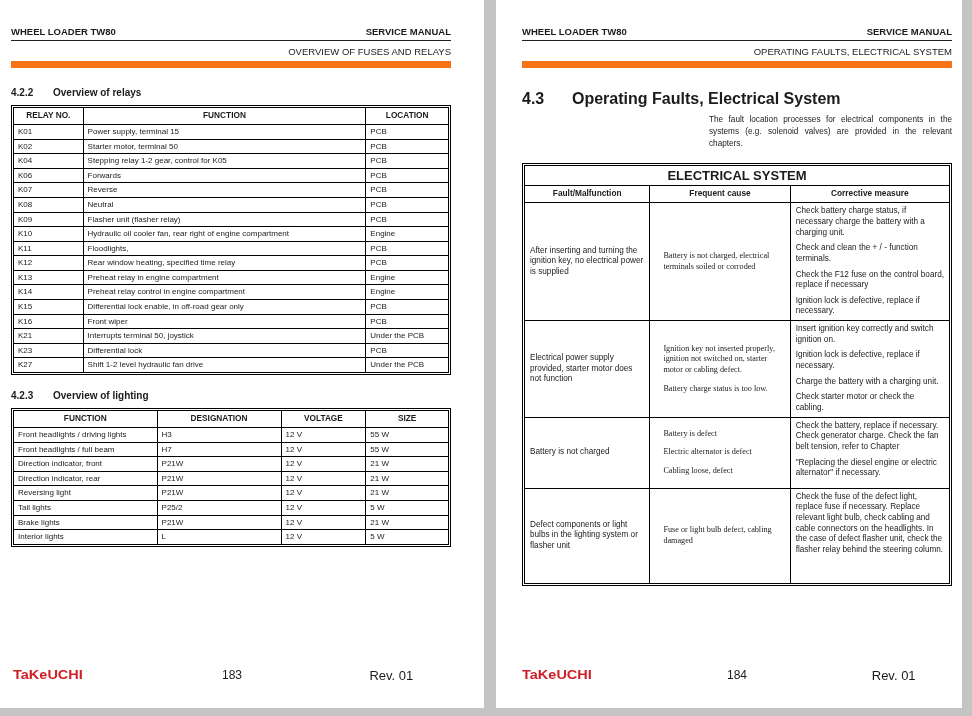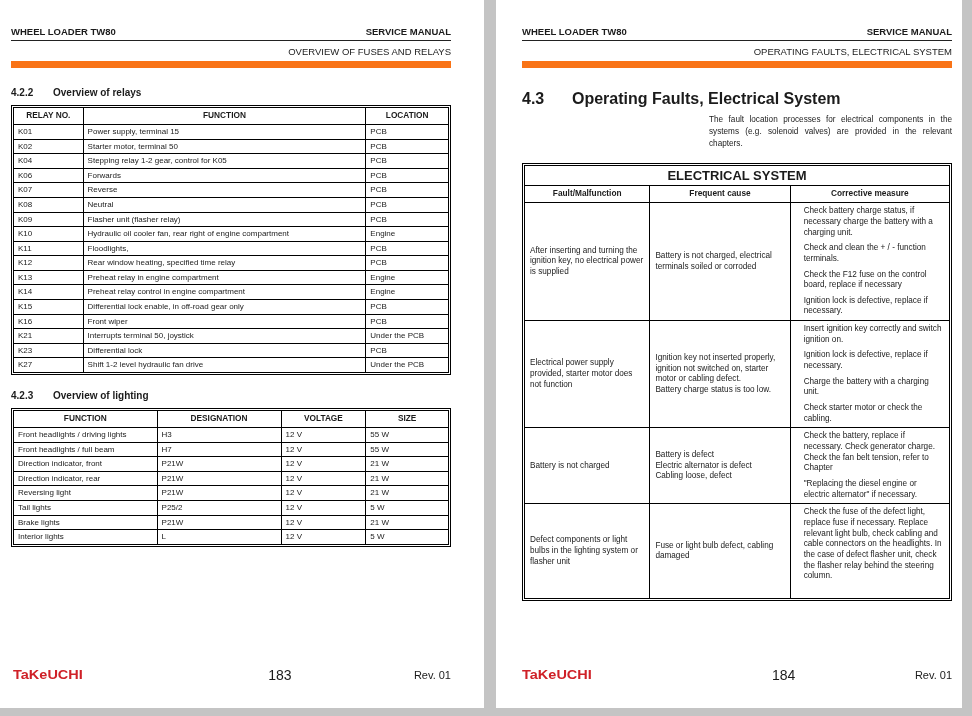--- a/index.html
+++ b/index.html
@@ -39,34 +39,34 @@
   #relay-table col.c0{width:16%;} #relay-table col.c1{width:65%;} #relay-table col.c2{width:19%;}
   #relay-table td:nth-child(3){text-align:left;}
   
   #lighting-table col.c0{width:33%;} #lighting-table col.c1{width:28.5%;}
   #lighting-table col.c2{width:19.5%;} #lighting-table col.c3{width:19%;}
   
   #fault-table col.c0{width:29.5%;} #fault-table col.c1{width:33%;} #fault-table col.c2{width:37.5%;}
   #fault-table .tbl-title{font-size:13px;padding:2px;}
   #fault-table td{vertical-align:middle;font-size:8.2px;line-height:1.3;padding:3px 5px;}
   #fault-table td:nth-child(3){vertical-align:top;}
-  #fault-table .para{margin:0 0 5px 8px;}
+  #fault-table .para{margin:0 0 5px 0;}
   #fault-table .para:last-child{margin-bottom:0;}
-  #fault-table .line{margin:0;}
+  #fault-table .line{margin:8px;font-family:Liberation Serif, serif;}
   #fault-table tr.r0 td{height:104px;} #fault-table tr.r1 td{height:74px;}
   #fault-table tr.r2 td{height:50px;} #fault-table tr.r3 td{height:88px;}
 
   #right-page .tbl-wrap{margin-top:13px;}
 
   .footer{position:absolute;left:0;right:0;top:666px;display:flex;align-items:center;gap:40px;}
   #left-page .footer{padding:0 33px 0 13px;}
   #right-page .footer{padding:0 10px 0 26px;}
   .footer .zone{flex:1;}
-  .footer .center{text-align:right;font-size:14px;}
-  .footer .right{text-align:right;font-size:11px;}
+  .footer .center{text-align:center;font-size:12px;}
+  .footer .right{text-align:center;font-size:13px;}
   .logo{font-weight:900;font-size:14.5px;letter-spacing:0px;color:#cf2027;
     transform:scaleY(0.82);transform-origin:left center;display:inline-block;
     font-family:"Liberation Sans",sans-serif;}
 </style>
 </head>
 <body>
 
 <div class="page" id="left-page">
   <div class="page-inner">
     <div class="hdr-row">

